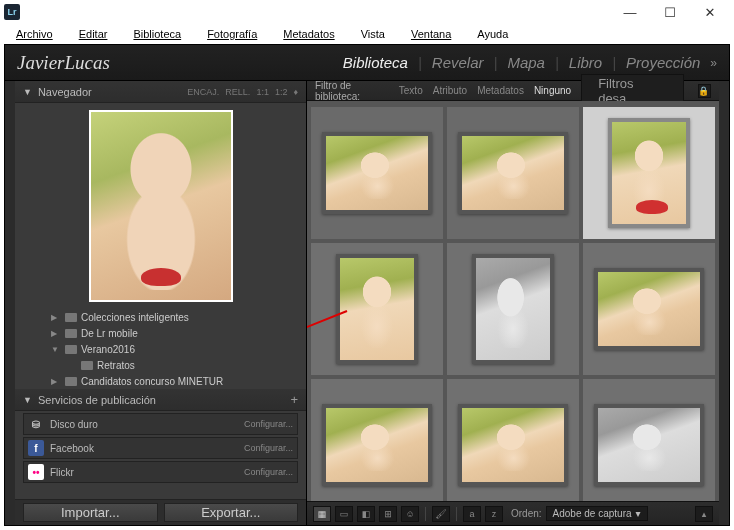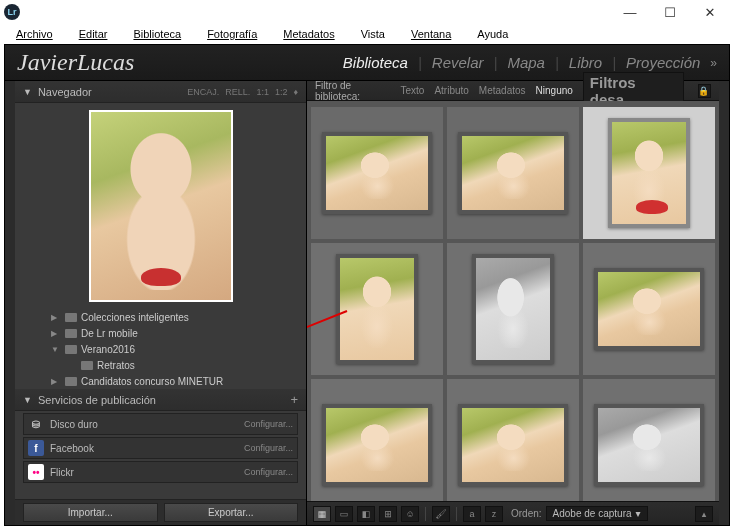--- a/index.html
+++ b/index.html
@@ -1,32 +1,32 @@
 <!DOCTYPE html>
 <html><head>
 <meta charset="utf-8">
 <style>
 * { margin: 0; padding: 0; box-sizing: border-box; font-family: "Segoe UI", Tahoma, sans-serif; }
 body { width: 734px; height: 530px; background: #fff; overflow: hidden; position: relative; }
 
 
 .titlebar { height: 24px; display: flex; align-items: center; padding: 0 4px; background: #fff; font-size: 11px; color: #333; }
-.titlebar .app-icon { width: 16px; height: 16px; background: #1a2633; border-radius: 8px; margin-right: 6px; display: flex; align-items: center; justify-content: center; color: #8bd4f0; font-size: 9px; font-weight: bold; }
+.titlebar .app-icon { width: 16px; height: 16px; background: #1a2633; border-radius: 2px; margin-right: 6px; display: flex; align-items: center; justify-content: center; color: #8bd4f0; font-size: 9px; font-weight: bold; }
 .winctrls { margin-left: auto; display: flex; gap: 0; }
 .winctrls div { width: 40px; height: 24px; display: flex; align-items: center; justify-content: center; font-size: 13px; }
 
 
 .menubar { height: 20px; display: flex; align-items: center; padding: 0 4px; background: #fff; font-size: 11px; gap: 2px; }
 .menubar span { padding: 2px 6px; cursor: default; }
 .ul { text-decoration: underline; }
 
 
 .app { position: absolute; top: 44px; left: 4px; right: 4px; bottom: 4px; background: #2a2a2a; border: 1px solid #000; display: flex; flex-direction: column; }
 .identity { height: 36px; background: linear-gradient(#222, #1a1a1a); display: flex; align-items: center; padding: 0 12px; border-bottom: 1px solid #000; }
-.brand { font-family: "Brush Script MT", cursive; font-size: 24px; font-style: italic; color: #ddd; }
+.brand { font-family: "Brush Script MT", cursive; font-size: 19px; font-style: italic; color: #ddd; }
 .modules { margin-left: auto; display: flex; align-items: center; gap: 10px; font-size: 15px; color: #888; font-style: italic; font-family: Georgia, serif; }
 .modules .sep { color: #444; }
 .modules .active { color: #eee; }
 .modules .arrow { font-style: normal; font-size: 12px; color: #888; }
 
 .mainrow { flex: 1; display: flex; min-height: 0; }
 
 
 .leftpanel { width: 292px; background: #3a3a3a; display: flex; flex-direction: column; border-right: 1px solid #000; }
 .leftrail { width: 10px; background: #2b2b2b; }
@@ -46,28 +46,28 @@
 .frow .tri { width: 10px; font-size: 8px; color: #888; }
 .frow .ficon { width: 12px; height: 9px; background: #777; border-radius: 1px; }
 .frow .count { margin-left: auto; color: #999; padding-right: 4px; margin-top: 45px; }
 
 .pubservices { background: #3a3a3a; }
 .pubrow { height: 22px; margin: 2px 8px; background: #333; border: 1px solid #222; display: flex; align-items: center; padding: 0 4px; font-size: 10px; color: #bbb; gap: 6px; }
 .pubrow .picon { width: 16px; height: 16px; border-radius: 2px; display:flex; align-items:center; justify-content:center; font-size:10px; font-weight:bold; }
 .pubrow .cfg { margin-left: auto; color: #888; font-size: 9px; }
 
 .bottombtns { height: 26px; display: flex; gap: 6px; padding: 3px 8px; background: #2d2d2d; border-top:1px solid #222; }
-.bottombtns button { flex: 1; background: linear-gradient(#4a4a4a,#3a3a3a); border: 1px solid #222; color: #ccc; font-size: 10px; }
+.bottombtns button { flex: 1; background: linear-gradient(#4a4a4a,#3a3a3a); border: 1px solid #222; color: #ccc; font-size: 13px; }
 
 
 .rightside { flex: 1; display: flex; flex-direction: column; background: #555; }
 .filterbar { height: 20px; background: linear-gradient(#2d2d2d,#262626); display: flex; align-items: center; padding: 0 8px; font-size: 10px; color: #888; gap: 10px; border-bottom:1px solid #111; }
 .filterbar .lbl { color: #aaa; }
 .filterbar .active { color: #ddd; }
-.filterbar .combo { margin-left: auto; background:#1e1e1e; padding:1px 6px; border:1px solid #111; color:#999; font-size:15px;font-weight:bold; }
+.filterbar .combo { margin-left: auto; background:#1e1e1e; padding:1px 16px; border:1px solid #111; color:#999; font-size:13px; }
 .filterbar .lock { width:14px; height:14px; background:#1e1e1e; border:1px solid #111; margin-left:4px; display:flex; align-items:center; justify-content:center; font-size:9px; }
 
 .grid { flex: 1; background: #565656; overflow: hidden; position: relative; padding: 4px 2px; }
 .grow { display: flex; height: 136px; }
 .gcell { flex: 1; background: #6a6a6a; margin: 2px; display: flex; align-items: center; justify-content: center; position: relative; }
 .gcell.sel { background: #d0d0d0; }
 .gcell.off { background: #707070; }
 .thumb { border: 4px solid #555; box-shadow: 0 1px 3px rgba(0,0,0,0.4); }
 .gcell.sel .thumb { border-color: #888; }
 .t-land { width: 110px; height: 82px; }

